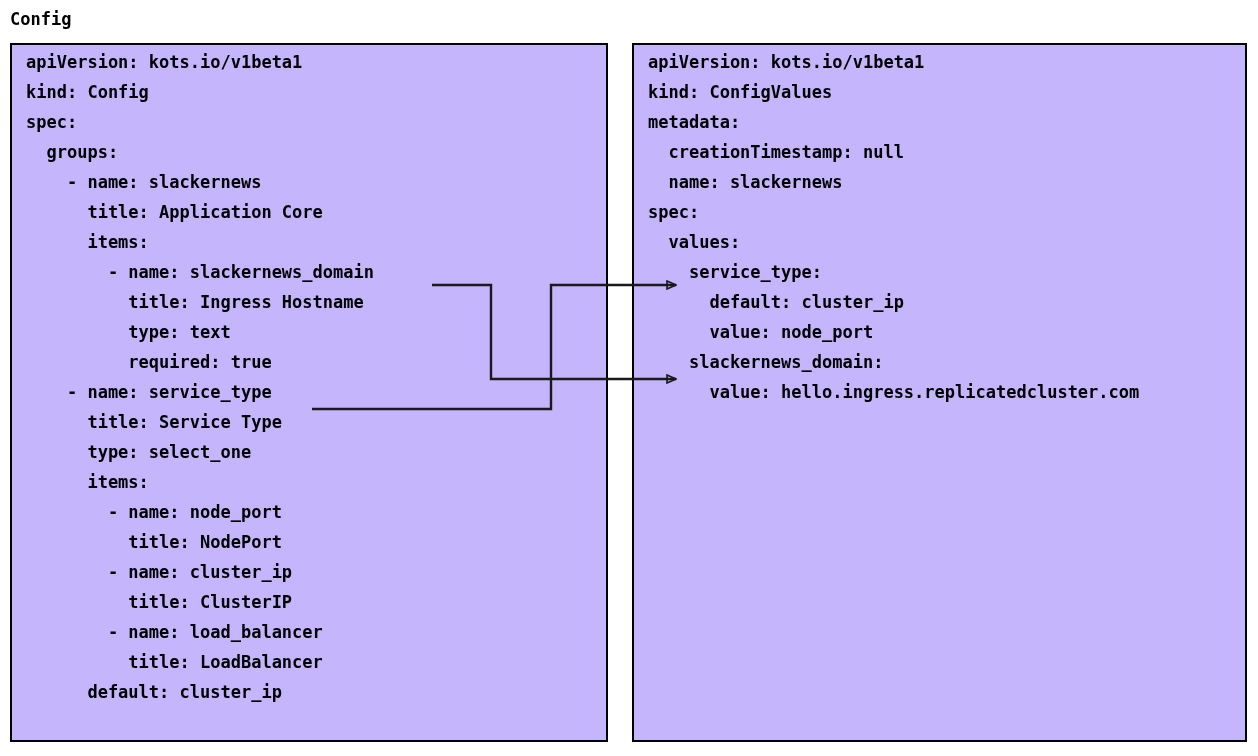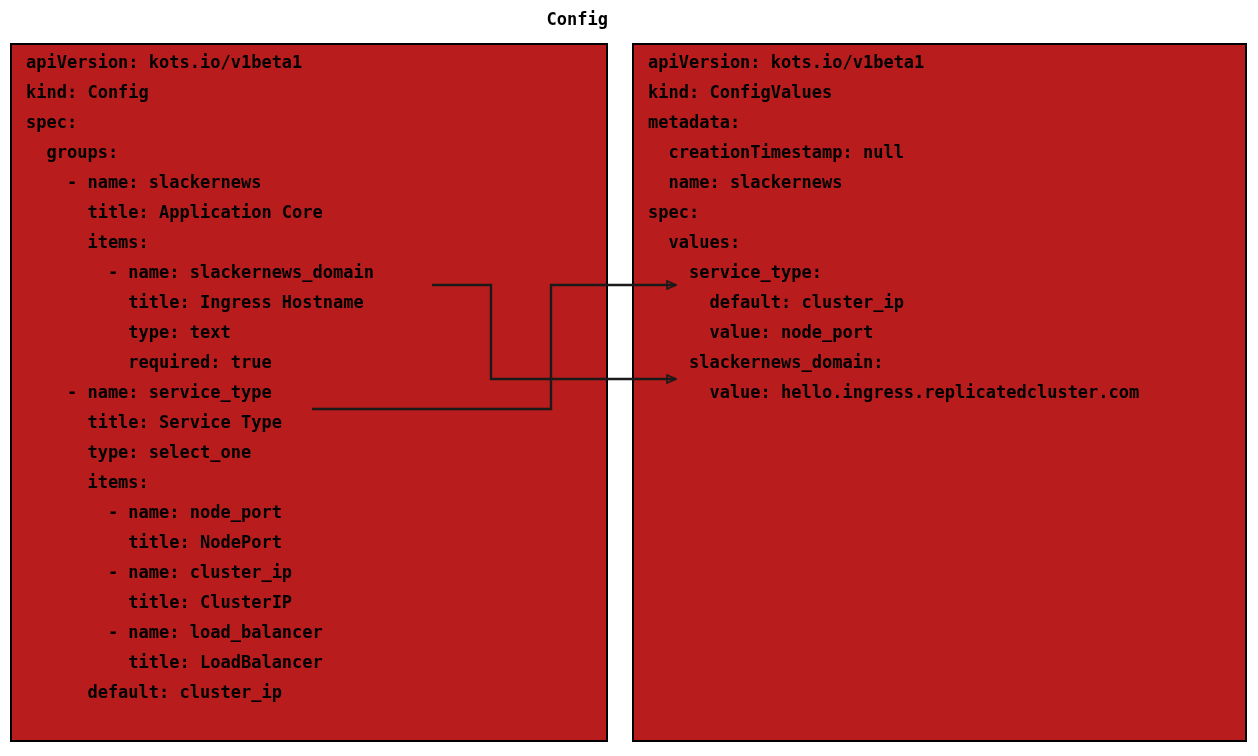--- a/index.html
+++ b/index.html
@@ -12,32 +12,32 @@
     position: relative;
     width: 1258px; height: 756px;
     font-family: "DejaVu Sans Mono", "Liberation Mono", monospace;
   }
   .panel-title {
     position: absolute;
     font-family: "DejaVu Sans Mono", "Liberation Mono", monospace;
     font-weight: bold;
     font-size: 17px;
     color: #000000;
-    text-align: right;
+    text-align: left;
     white-space: pre;
     letter-spacing: 0px;
   }
   #title-config { left: 10px; top: 9px; width: 598px; }
   #title-configvalues { left: 632px; top: 9px; width: 615px; }
 
   .panel {
     position: absolute;
     top: 43px;
     height: 699px;
-    background: #b91c1c;
+    background: #c4b5fd;
     border: 2px solid #000000;
     box-sizing: border-box;
     overflow: hidden;
   }
   #panel-config { left: 10px; width: 598px; }
   #panel-configvalues { left: 632px; width: 615px; }
 
   .code {
     position: absolute;
     left: 14px;

